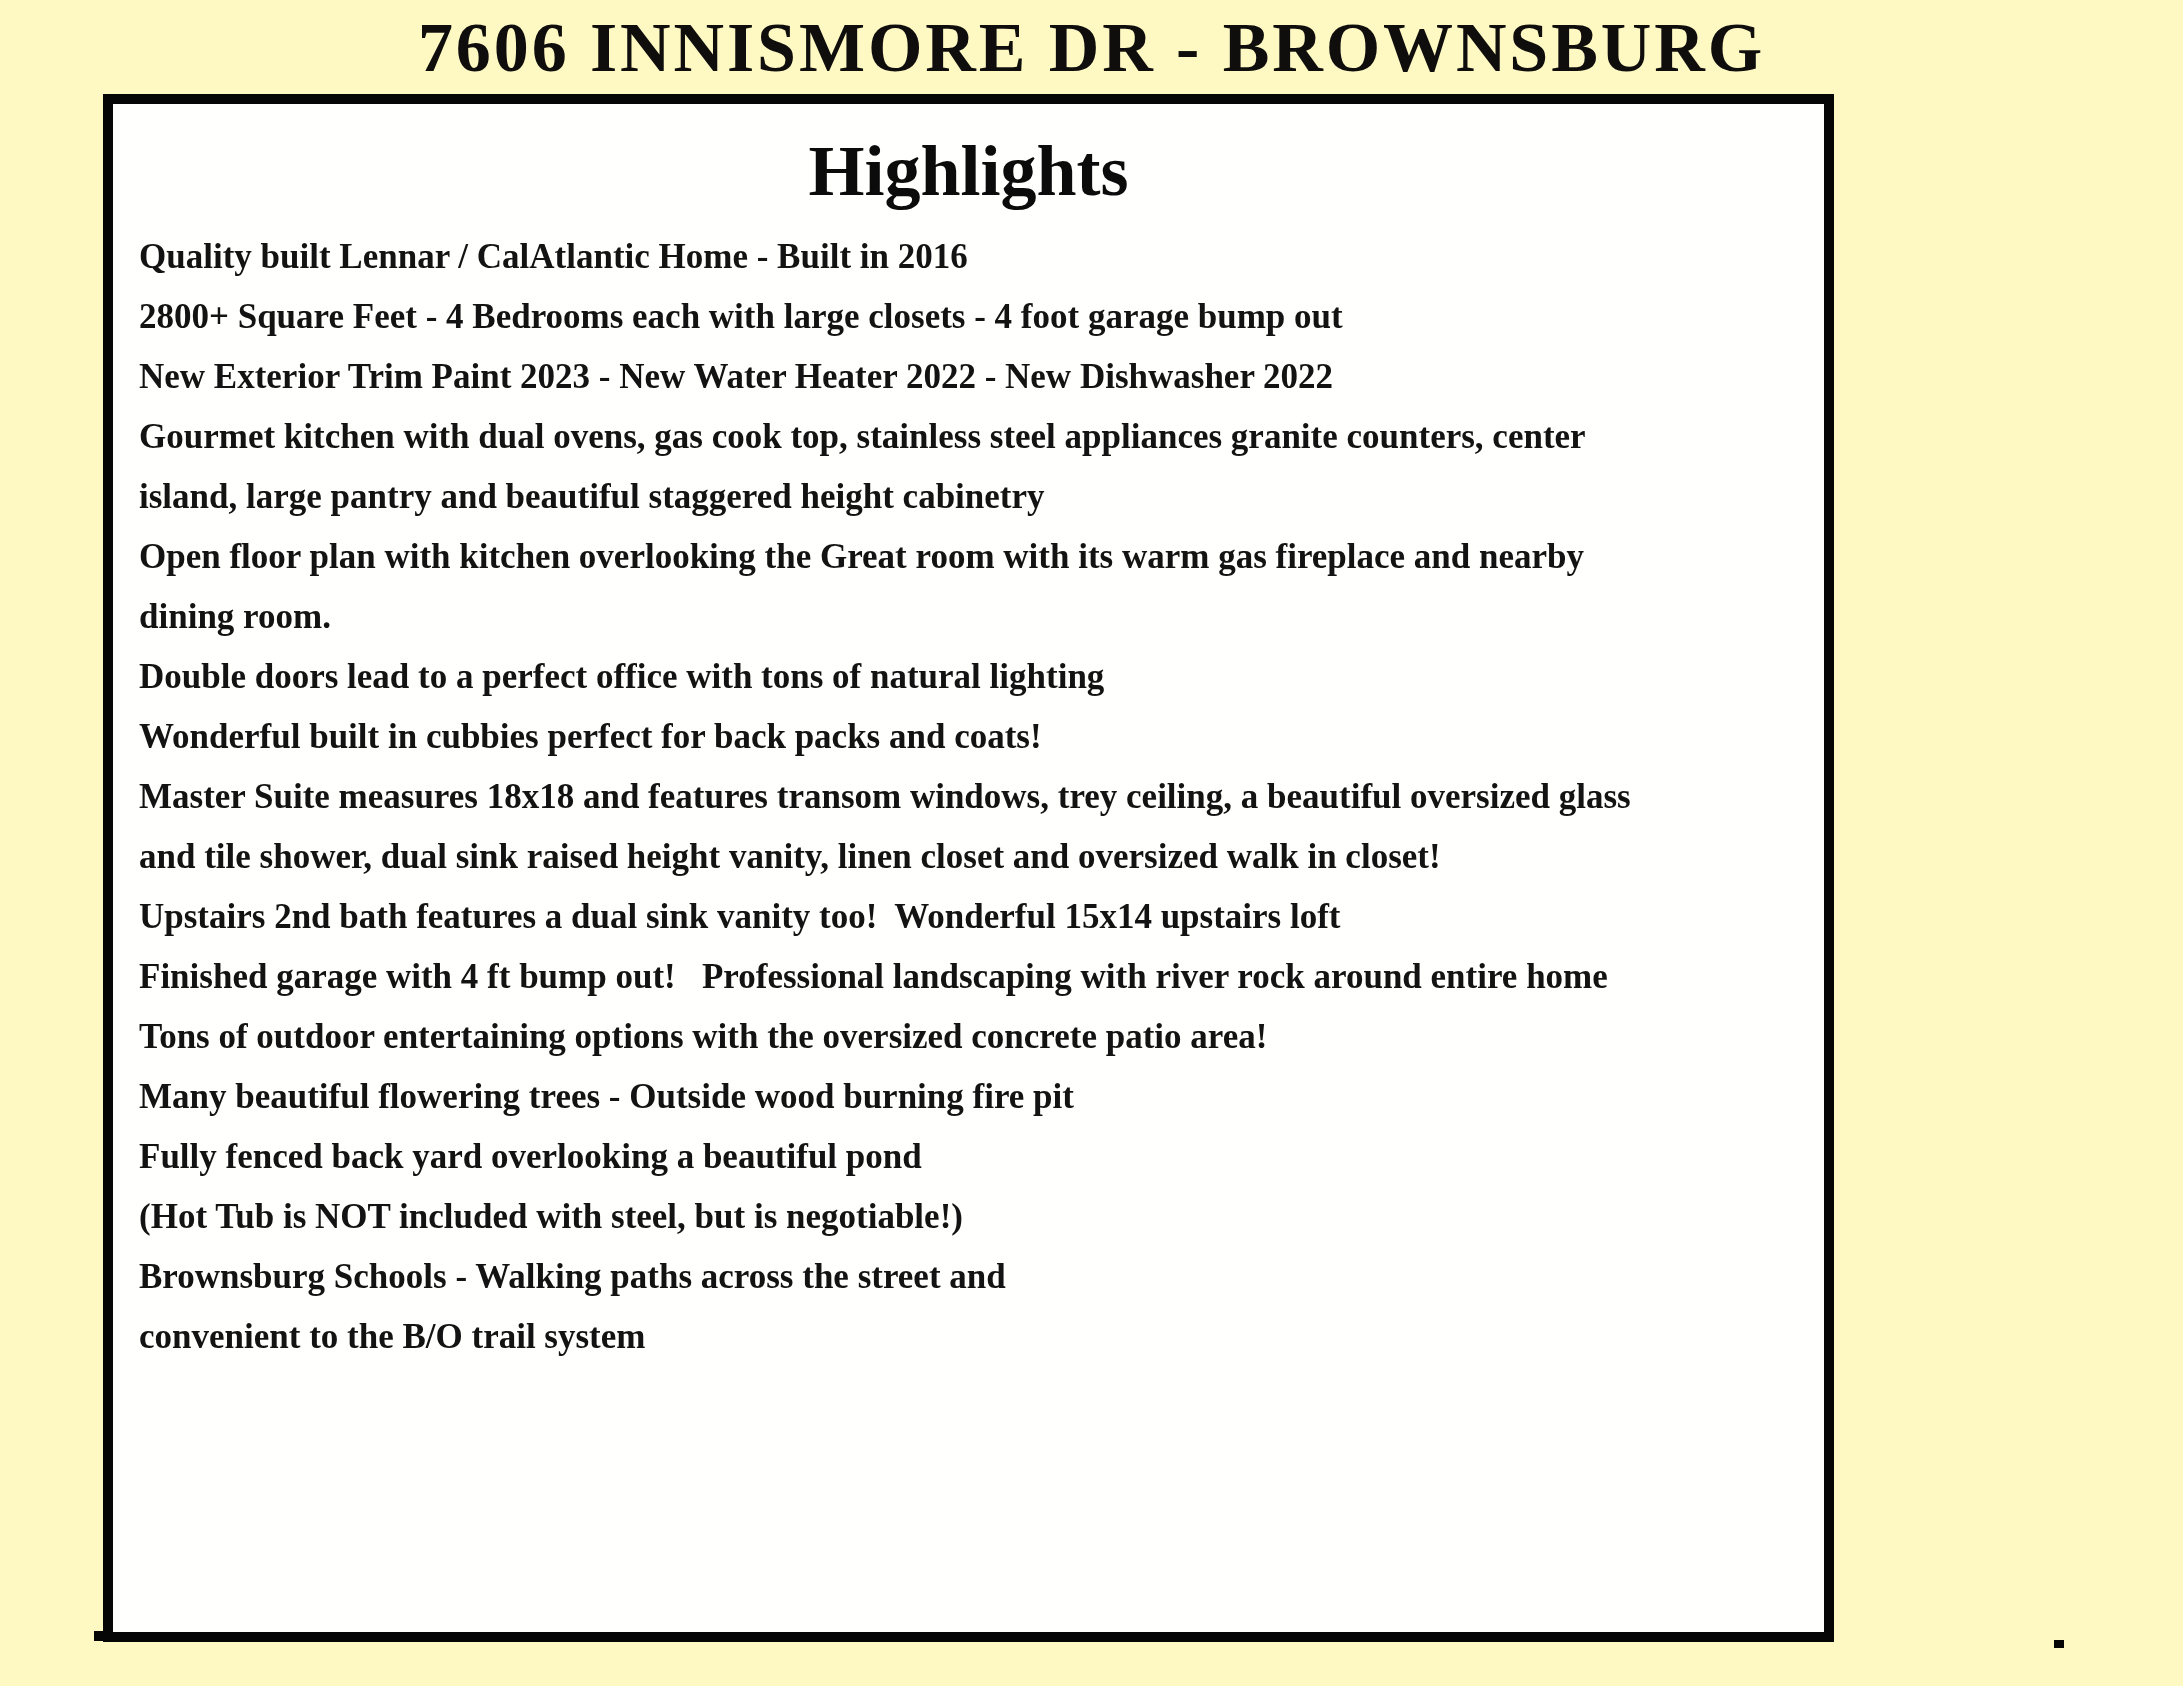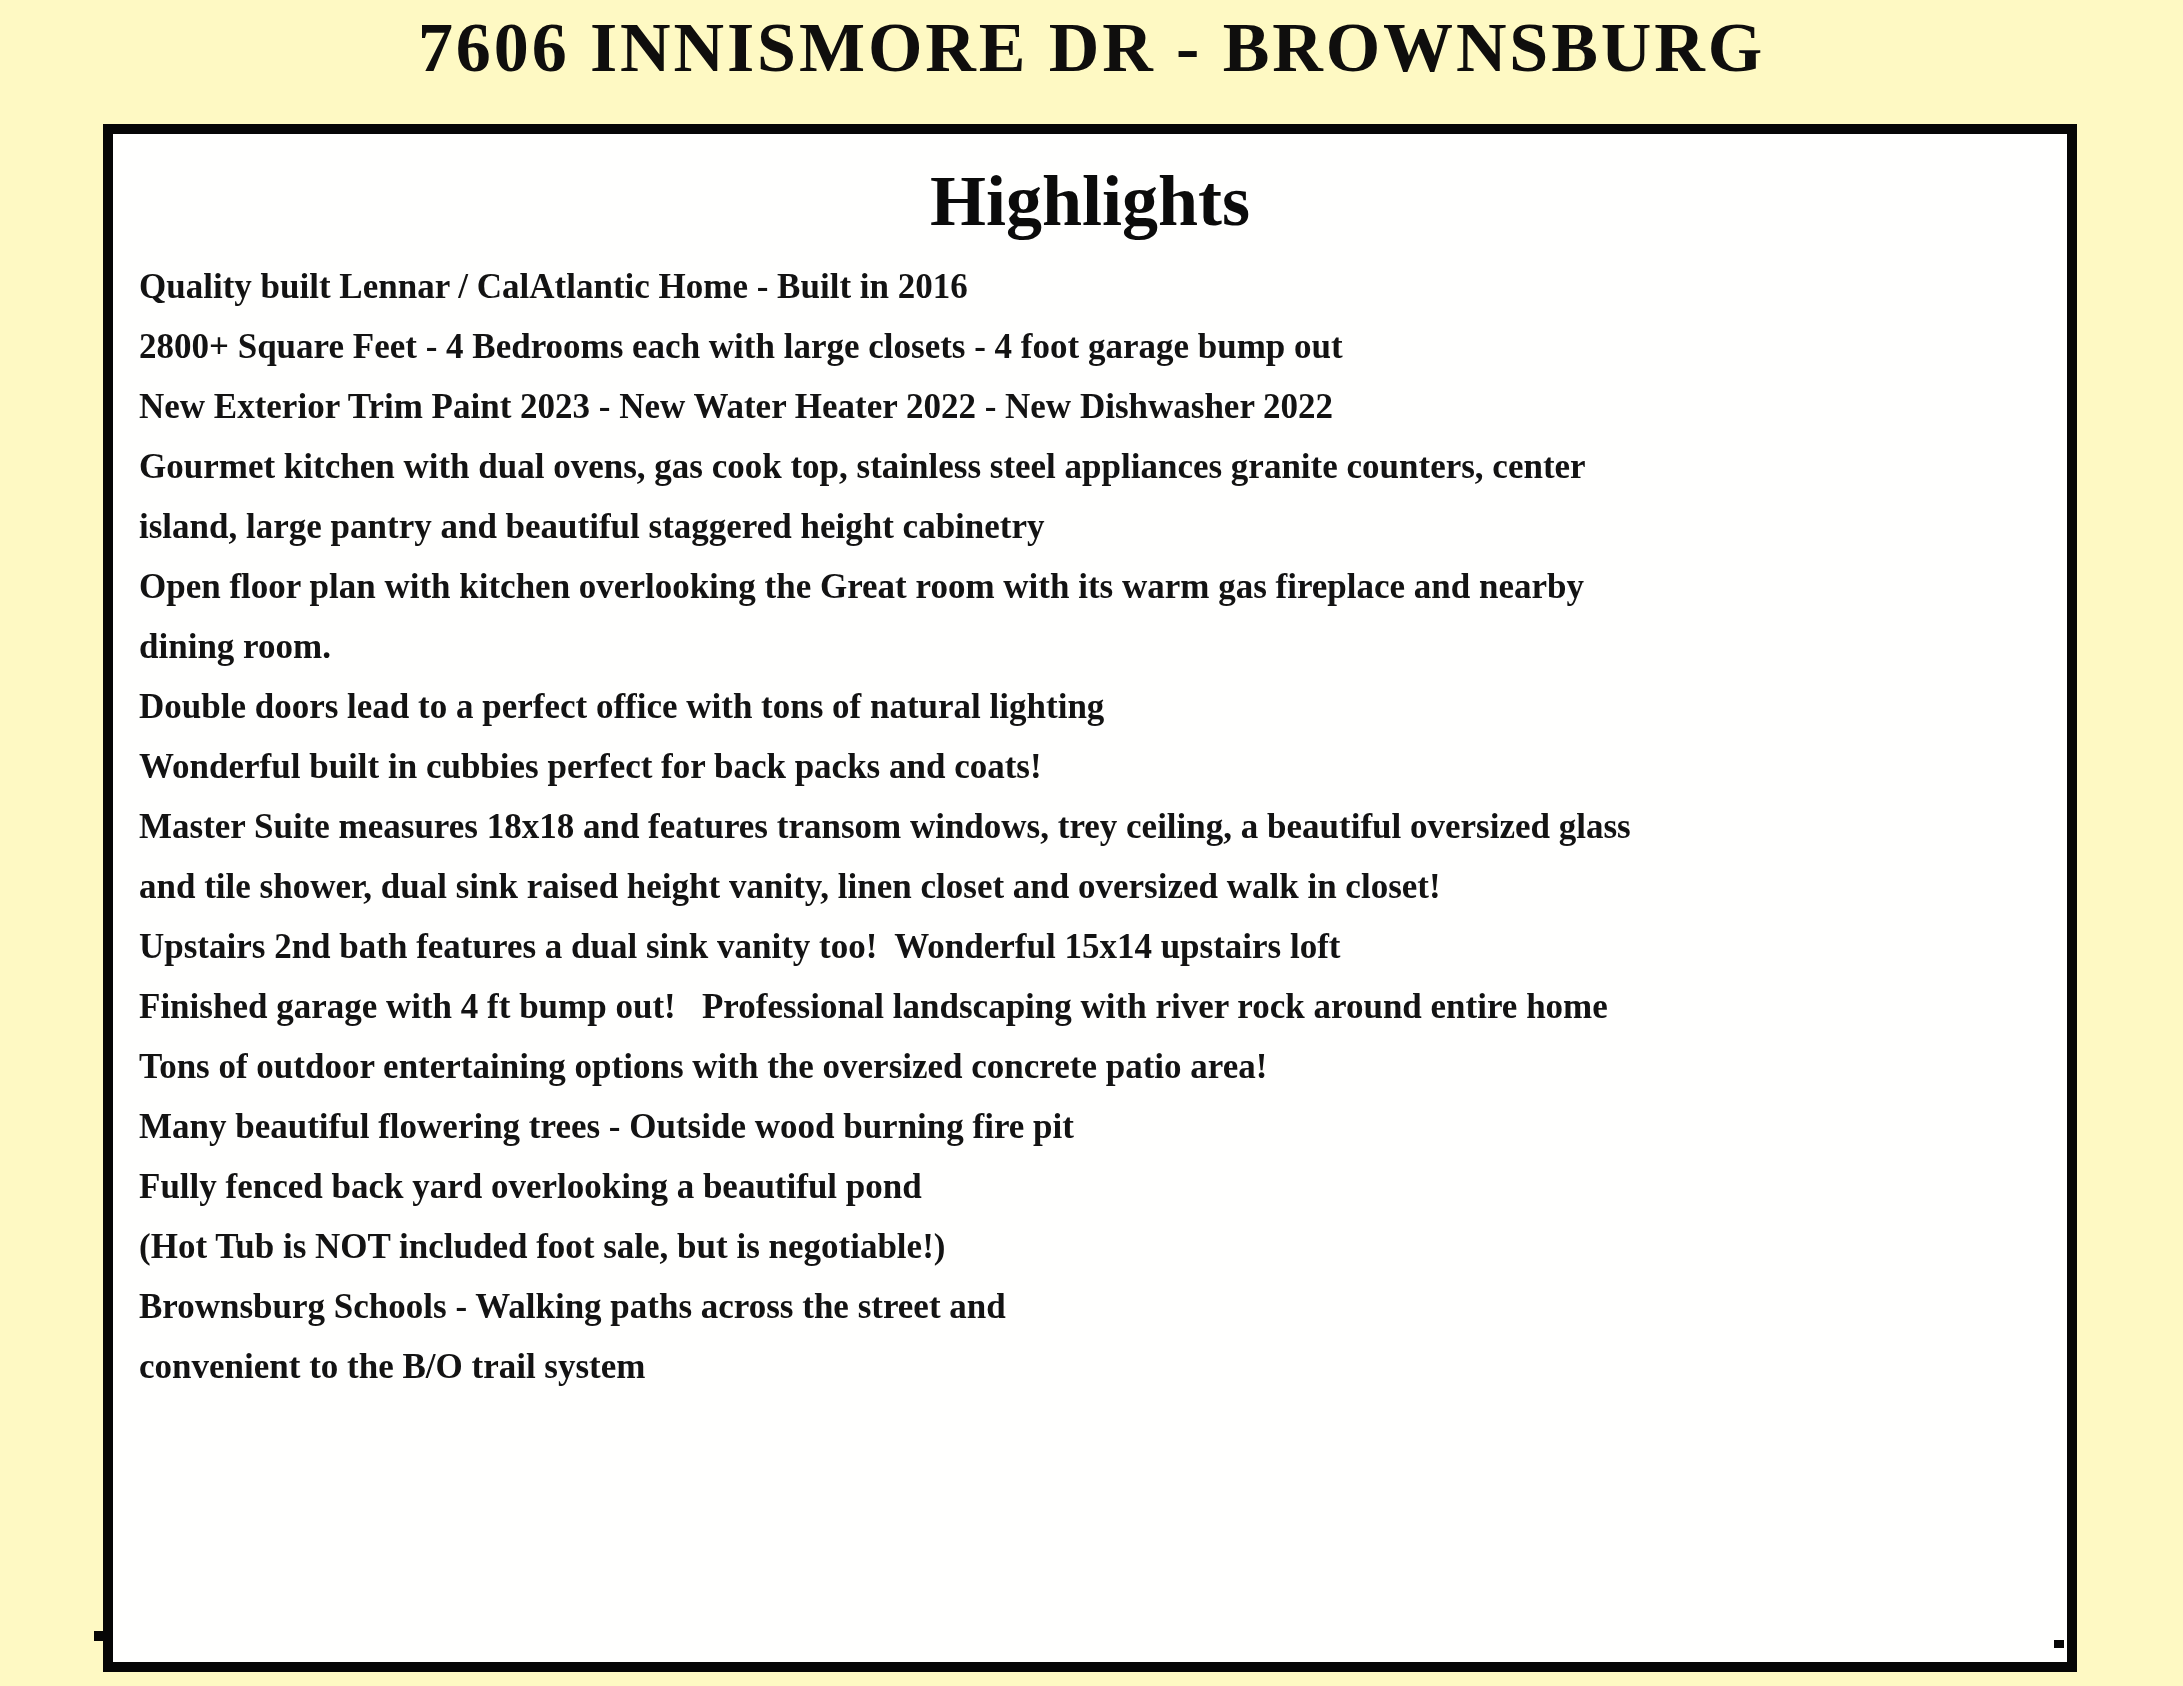--- a/index.html
+++ b/index.html
@@ -30,26 +30,25 @@
     line-height: 1.1;
     font-weight: 700;
     letter-spacing: 2.9px;
     color: #0f0e0d;
     white-space: pre;
   }
   .card {
     position: absolute;
     left: 103px;
     top: 94px;
-    width: 1974px;
+    width: 1731px;
     height: 1548px;
     box-sizing: border-box;
     background: #fffffe;
     border: 10.3px solid #060606;
-    margin-top: 30px;
   }
   .card-heading {
     position: absolute;
     top: 28px;
     left: 0;
     width: 100%;
     text-align: center;
     font-size: 72px;
     line-height: 1.1;
     font-weight: 700;
@@ -108,21 +107,21 @@
         <div class="line">dining room.</div>
         <div class="line">Double doors lead to a perfect office with tons of natural lighting</div>
         <div class="line">Wonderful built in cubbies perfect for back packs and coats!</div>
         <div class="line">Master Suite measures 18x18 and features transom windows, trey ceiling, a beautiful oversized glass</div>
         <div class="line">and tile shower, dual sink raised height vanity, linen closet and oversized walk in closet!</div>
         <div class="line">Upstairs 2nd bath features a dual sink vanity too!  Wonderful 15x14 upstairs loft</div>
         <div class="line">Finished garage with 4 ft bump out!   Professional landscaping with river rock around entire home</div>
         <div class="line">Tons of outdoor entertaining options with the oversized concrete patio area!</div>
         <div class="line">Many beautiful flowering trees - Outside wood burning fire pit</div>
         <div class="line">Fully fenced back yard overlooking a beautiful pond</div>
-        <div class="line">(Hot Tub is NOT included foot sale, but is negotiable!)</div>
+        <div class="line">(Hot Tub is NOT included with steel, but is negotiable!)</div>
         <div class="line">Brownsburg Schools - Walking paths across the street and</div>
         <div class="line">convenient to the B/O trail system</div>
       </div>
   </div>
 
   <div class="corner-overshoot-br"></div>
   <div class="corner-overshoot-bl"></div>
 
 </div>
 

